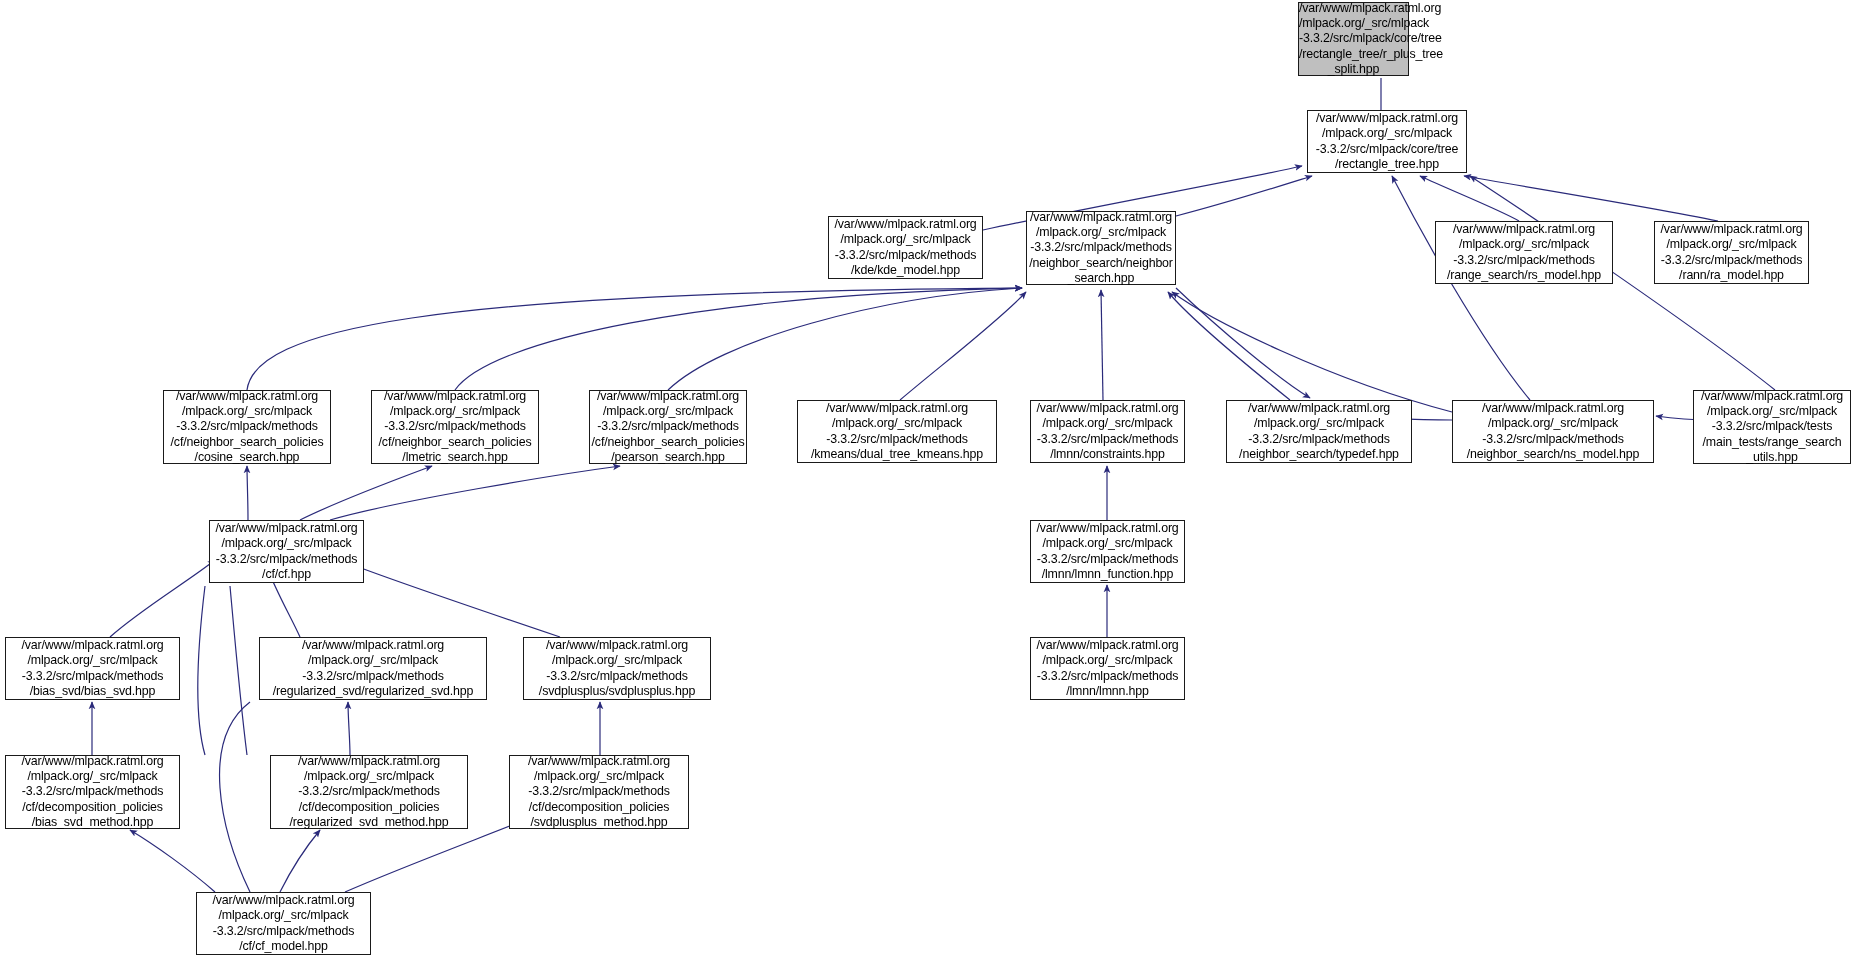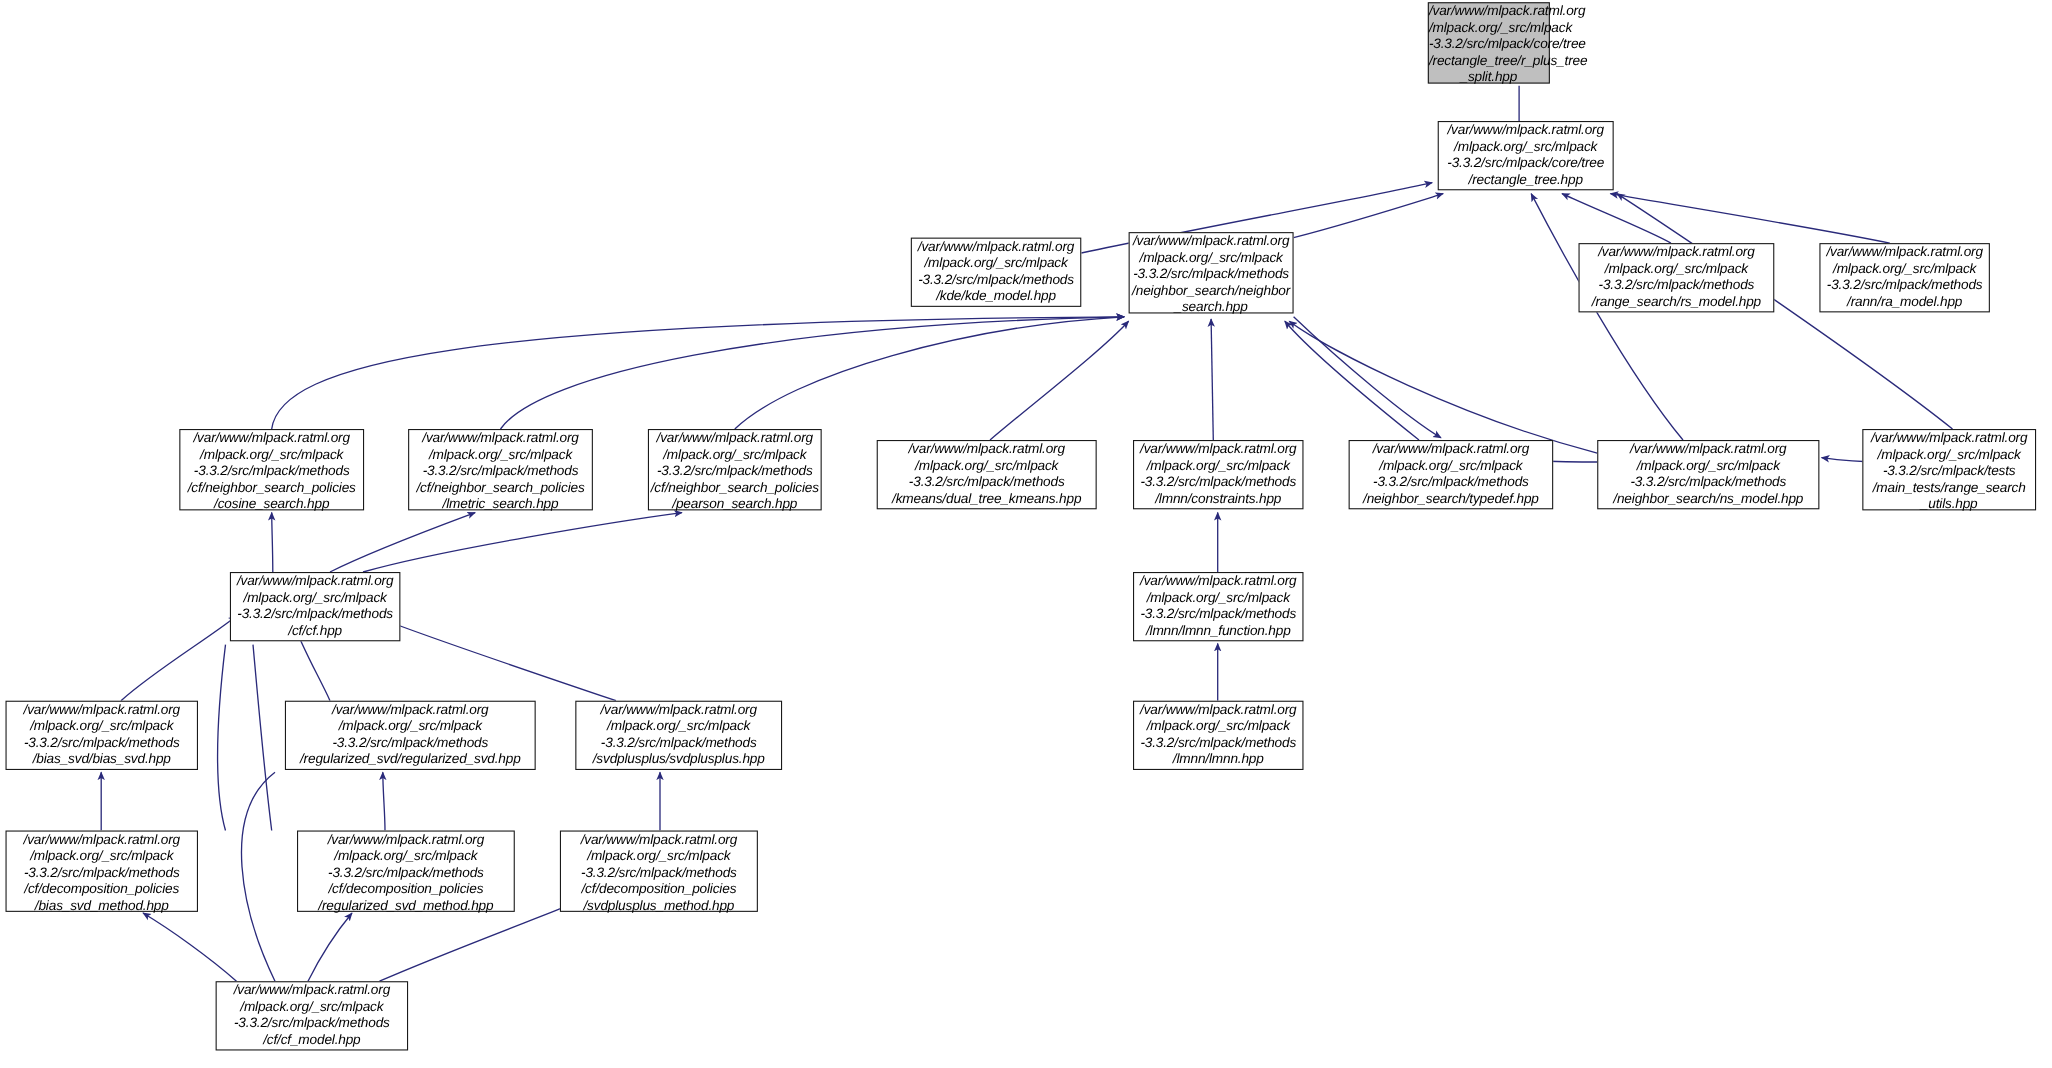--- a/index.html
+++ b/index.html
@@ -26,26 +26,25 @@
   .node {
     position: absolute;
     box-sizing: border-box;
     border: 1px solid #1a1a1a;
     background: #ffffff;
     color: #000000;
     font-size: 12.4px;
     line-height: 15.1px;
     text-align: center;
     display: flex;
-    align-items: flex-start;
+    align-items: center;
     justify-content: center;
     white-space: pre-line;
     letter-spacing: -0.15px;
     z-index: 3;
-    font-style: italic;
   }
   .node.root {
     background: #bfbfbf;
     border-color: #1a1a1a;
   }
   .node-label {
     display: block;
     width: 100%;
     padding: 0 3px;
   }

